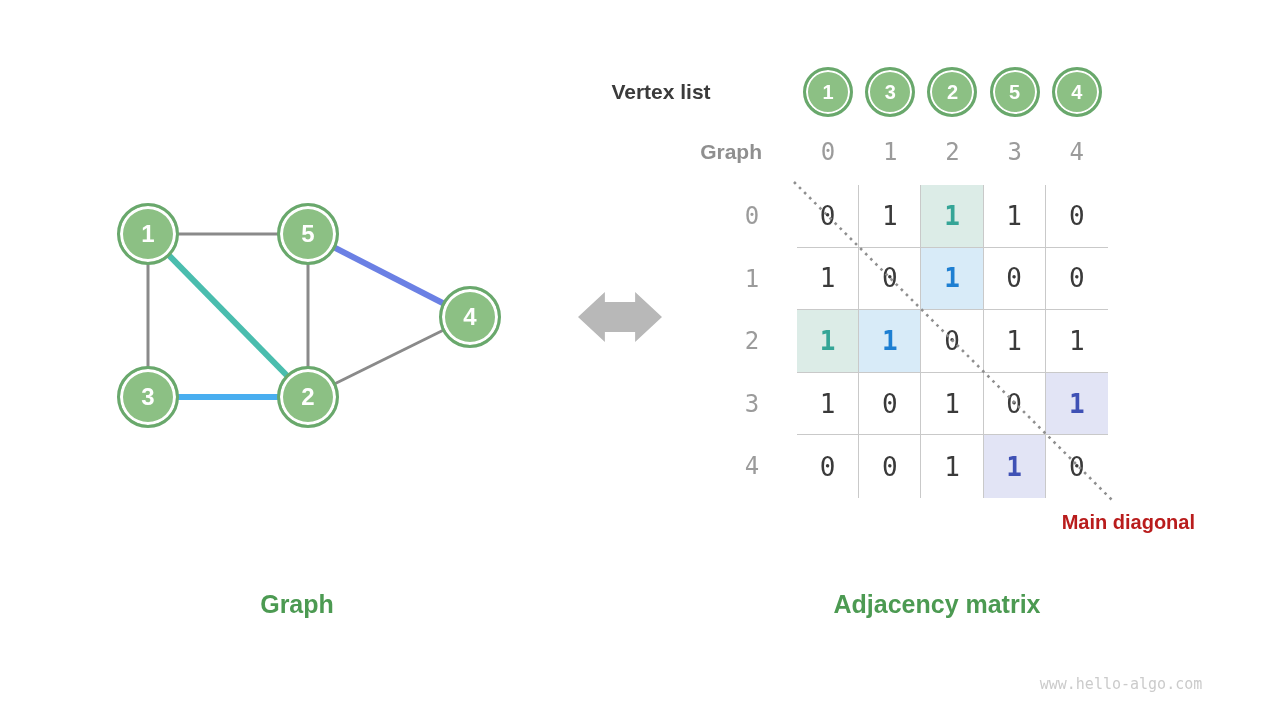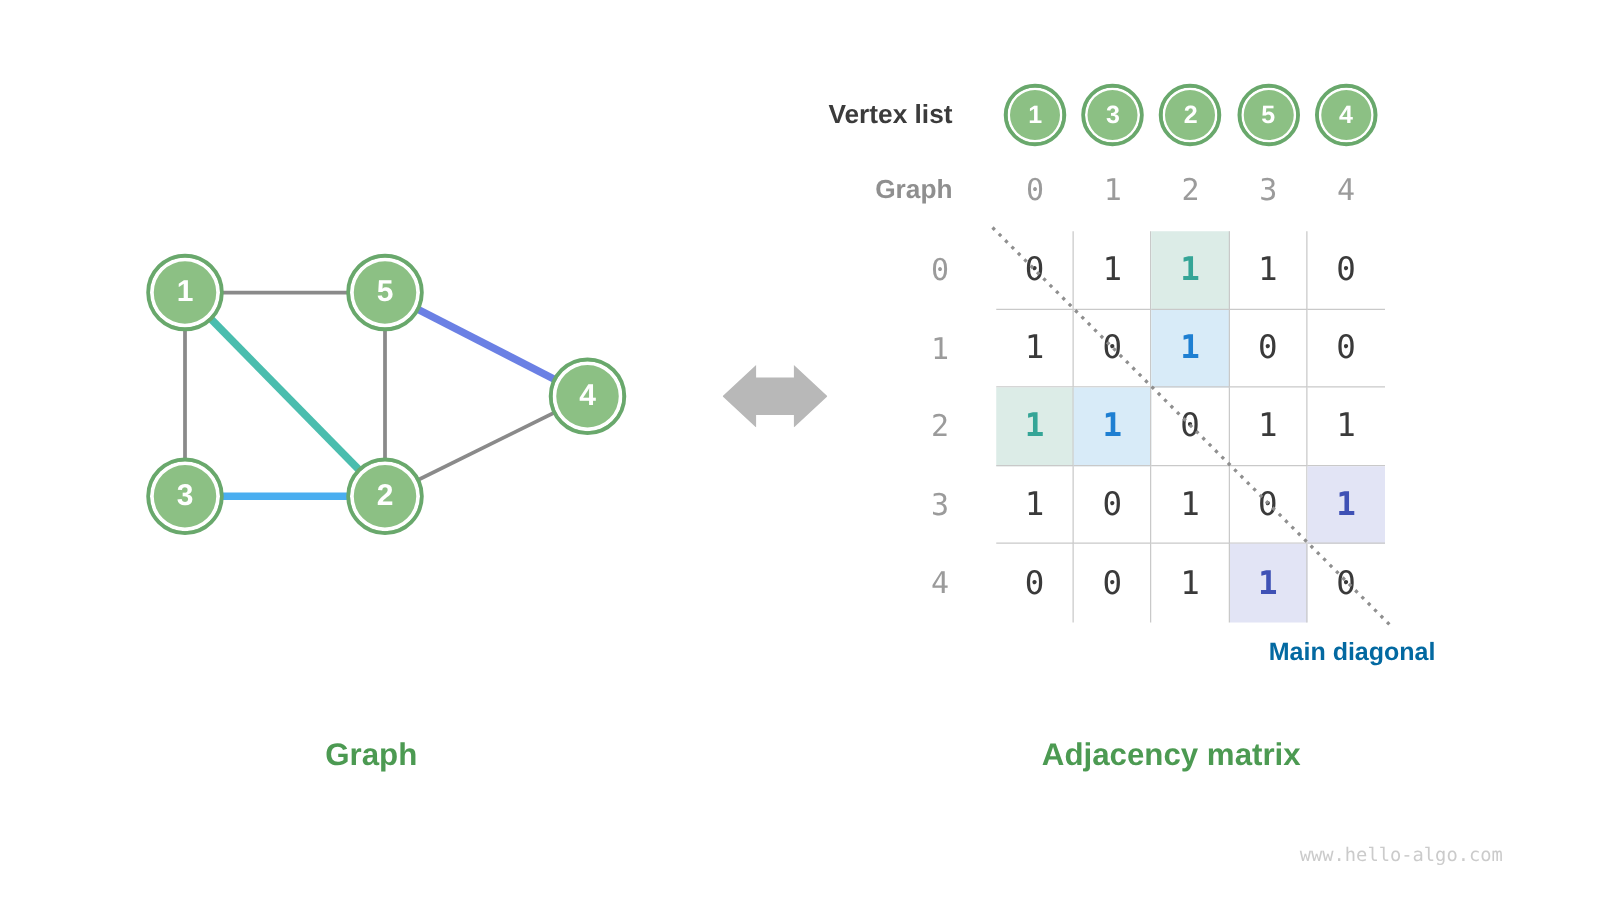--- a/index.html
+++ b/index.html
@@ -22,21 +22,21 @@
   .hnode{
     width:50px;height:50px;border-radius:50%;box-sizing:border-box;
     border:3px solid #69a86c;background:#8cc084;
     box-shadow:inset 0 0 0 2px #ffffff;
     display:flex;align-items:center;justify-content:center;
     color:#ffffff;font-weight:bold;font-size:20px;
   }
 
   .vlabel{
     position:absolute;left:560px;top:79px;width:202px;height:26px;line-height:26px;
-    text-align:right;font-weight:bold;font-size:21px;color:#3b3b3b;
+    text-align:center;font-weight:bold;font-size:21px;color:#3b3b3b;
   }
   .ilabel{
     position:absolute;left:640px;top:136px;width:122px;height:32px;line-height:32px;
     text-align:right;font-weight:bold;font-size:21px;color:#8f8f8f;
   }
   .hrow{
     position:absolute;left:797px;width:311px;display:flex;
   }
   #vertex-row{top:66px;height:52px;}
   #index-row{top:136px;height:32px;}
@@ -60,22 +60,22 @@
   .mcell{
     display:flex;align-items:center;justify-content:center;box-sizing:border-box;
     border-right:1px solid #c9c9c9;border-bottom:1px solid #c9c9c9;
     font-family:"DejaVu Sans Mono",monospace;font-size:26px;color:#3a3a3a;
   }
   .mcell:nth-child(5n){border-right:none;}
   .mcell:nth-child(n+21){border-bottom:none;}
   .mcell.hl{font-weight:bold;}
 
   .diag-label{
-    position:absolute;left:1015px;top:511px;width:180px;text-align:left;
-    font-weight:bold;font-size:20px;color:#0369a1;
+    position:absolute;left:1015px;top:511px;width:180px;text-align:right;
+    font-weight:bold;font-size:20px;color:#b91c1c;
   }
   .arrow{
     position:absolute;left:578px;top:292px;width:84px;height:50px;background:#b8b8b8;
     clip-path:polygon(0 50%,32% 0,32% 20%,68% 20%,68% 0,100% 50%,68% 100%,68% 80%,32% 80%,32% 100%);
   }
   .caption{
     position:absolute;top:590px;width:300px;text-align:center;
     font-weight:bold;font-size:25px;color:#4c9a52;
   }
   .caption.left{left:147px;}

